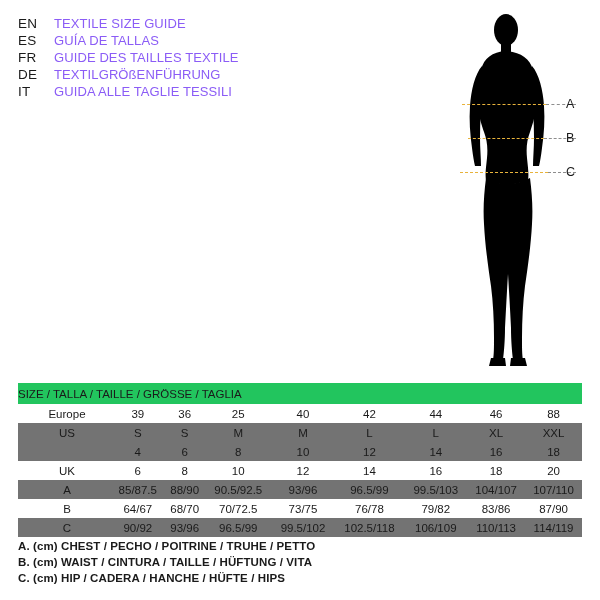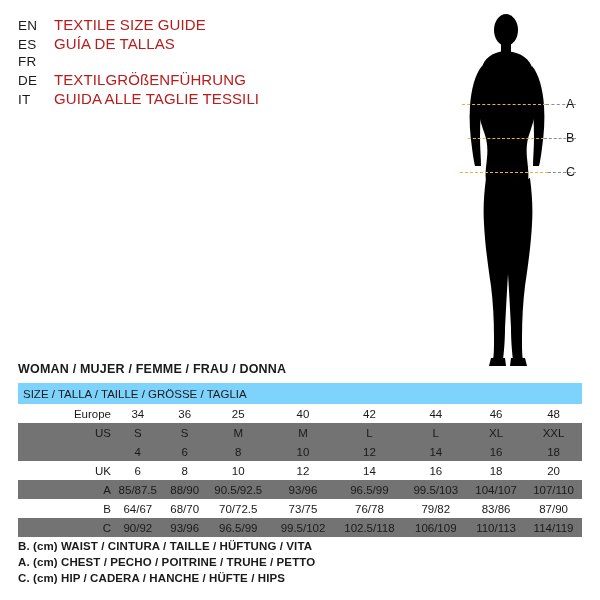--- a/index.html
+++ b/index.html
@@ -33,23 +33,23 @@
     align-items: baseline;
     margin-bottom: 2px;
   }
   .lang-code {
     width: 36px;
     font-size: 13.5px;
     letter-spacing: 0.2px;
     color: #1a1a1a;
   }
   .lang-text {
-    font-size: 15px;
+    font-size: 13px;
     letter-spacing: 0.1px;
-    color: #b91c1c;
+    color: #8b5cf6;
     white-space: nowrap;
   }
 
   
   .figure-wrap {
     position: absolute;
     top: 8px;
     left: 430px;
     width: 160px;
     height: 360px;
@@ -95,28 +95,27 @@
   }
   .size-table td, .size-table th {
     padding: 2px 0 2px 0;
     text-align: center;
     font-weight: normal;
     color: #1a1a1a;
     height: 15px;
     line-height: 14px;
   }
   .size-table .rowlabel {
-    text-align: right;
+    text-align: center;
     padding-left: 5px;
     width: 88px;
   }
   .hdr-row td {
-    background: #7dd3fc;
+    background: #22c55e;
     text-align: left;
-    padding-left: 5px;
     font-size: 11.5px;
     height: 17px;
   }
   .shade td {
     background: #737373;
   }
   .plain td {
     background: #ffffff;
   }
 
@@ -144,20 +143,21 @@
     <div class="lang-row">
       <div class="lang-code">EN</div>
       <div class="lang-text">TEXTILE SIZE GUIDE</div>
     </div>
     <div class="lang-row">
       <div class="lang-code">ES</div>
       <div class="lang-text">GUÍA DE TALLAS</div>
     </div>
     <div class="lang-row">
       <div class="lang-code">FR</div>
+      <div class="lang-text">GUIDE DES TAILLES TEXTILE</div>
     </div>
     <div class="lang-row">
       <div class="lang-code">DE</div>
       <div class="lang-text">TEXTILGRÖßENFÜHRUNG</div>
     </div>
     <div class="lang-row">
       <div class="lang-code">IT</div>
       <div class="lang-text">GUIDA ALLE TAGLIE TESSILI</div>
     </div>
   </div>
@@ -220,37 +220,36 @@
 
     <div class="measure-line" style="left:38px; top:130px; width:76px;"></div>
     <div class="measure-line gray" style="left:114px; top:130px; width:32px;"></div>
     <div class="measure-label" style="left:136px; top:123px;">B</div>
 
     <div class="measure-line" style="left:30px; top:164px; width:88px;"></div>
     <div class="measure-line gray" style="left:118px; top:164px; width:28px;"></div>
     <div class="measure-label" style="left:136px; top:157px;">C</div>
   </div>
 
-  <div class="woman-title">WOMAN / MUJER / FEMME / FRAU / DONNA</div>
 
   <table class="size-table">
     <tbody>
         <tr class="hdr-row">
       <td colspan="9">SIZE / TALLA / TAILLE / GRÖSSE / TAGLIA</td>
     </tr>
     <tr class="plain">
       <td class="rowlabel">Europe</td>
-      <td>34</td>
+      <td>39</td>
       <td>36</td>
       <td>25</td>
       <td>40</td>
       <td>42</td>
       <td>44</td>
       <td>46</td>
-      <td>48</td>
+      <td>88</td>
     </tr>
     <tr class="shade">
       <td class="rowlabel">US</td>
       <td>S</td>
       <td>S</td>
       <td>M</td>
       <td>M</td>
       <td>L</td>
       <td>L</td>
       <td>XL</td>
@@ -308,18 +307,18 @@
       <td>99.5/102</td>
       <td>102.5/118</td>
       <td>106/109</td>
       <td>110/113</td>
       <td>114/119</td>
     </tr>
   </tbody>
     </table>
 
   <div class="legend">
+    <div class="legend-line">A. (cm) CHEST / PECHO / POITRINE / TRUHE / PETTO</div>
     <div class="legend-line">B. (cm) WAIST / CINTURA / TAILLE / HÜFTUNG / VITA</div>
-    <div class="legend-line">A. (cm) CHEST / PECHO / POITRINE / TRUHE / PETTO</div>
     <div class="legend-line">C. (cm) HIP / CADERA / HANCHE / HÜFTE / HIPS</div>
   </div>
 
 </div>
 
 </body></html>

